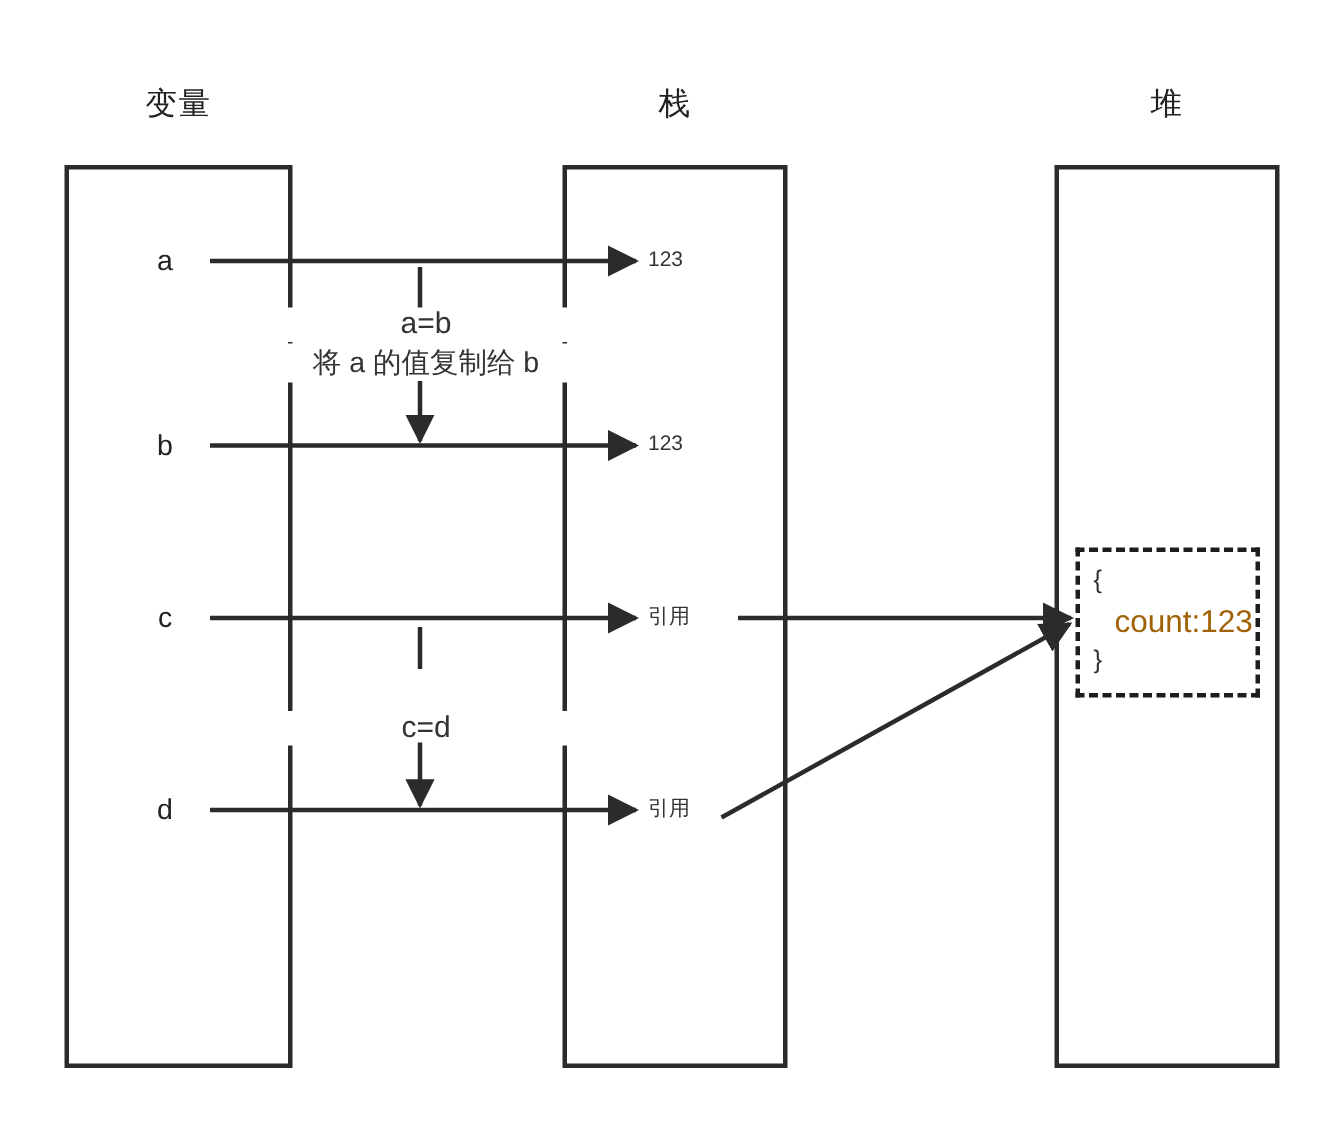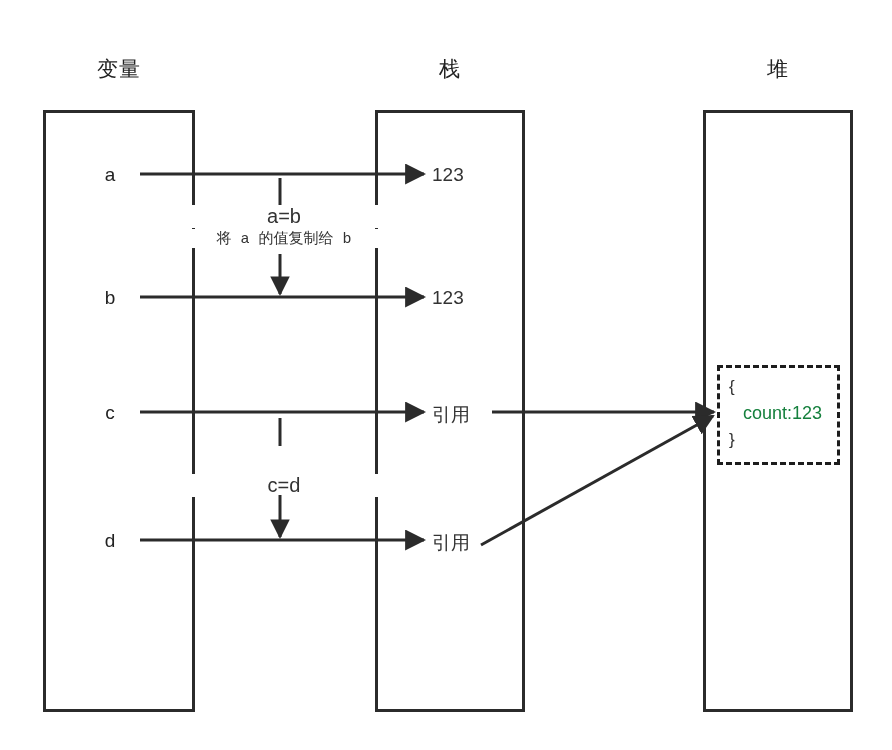--- a/index.html
+++ b/index.html
@@ -33,52 +33,51 @@
   }
   .var-label {
     position: absolute;
     font-size: 19px;
     color: #222222;
     text-align: center;
     white-space: nowrap;
   }
   .slot-label {
     position: absolute;
-    font-size: 19px;
+    font-size: 14px;
     color: #333333;
     white-space: nowrap;
   }
   .note {
     position: absolute;
     font-size: 20px;
     color: #333333;
     text-align: center;
     white-space: nowrap;
     background: #ffffff;
     padding: 0 4px;
   }
   .note-sub {
-    font-size: 15px;
-    font-family: Liberation Mono, monospace;
+    font-size: 19px;
   }
   .heap-obj {
     position: absolute;
     border: 3px dashed #1d1d1d;
     background: #ffffff;
     box-sizing: border-box;
   }
   .heap-brace {
     position: absolute;
     font-size: 17px;
     color: #333333;
   }
   .heap-prop {
     position: absolute;
-    font-size: 18px;
-    color: #15803d;
+    font-size: 21px;
+    color: #a16207;
     white-space: nowrap;
   }
   .watermark {
     position: absolute;
     font-size: 17px;
     color: #cfcfcf;
     white-space: nowrap;
     letter-spacing: 1px;
   }
   svg.overlay {

